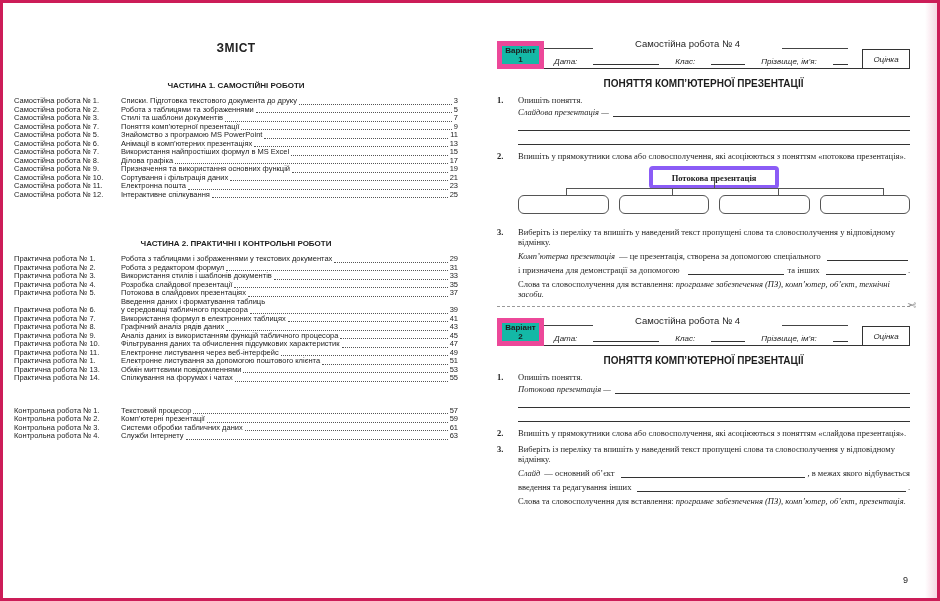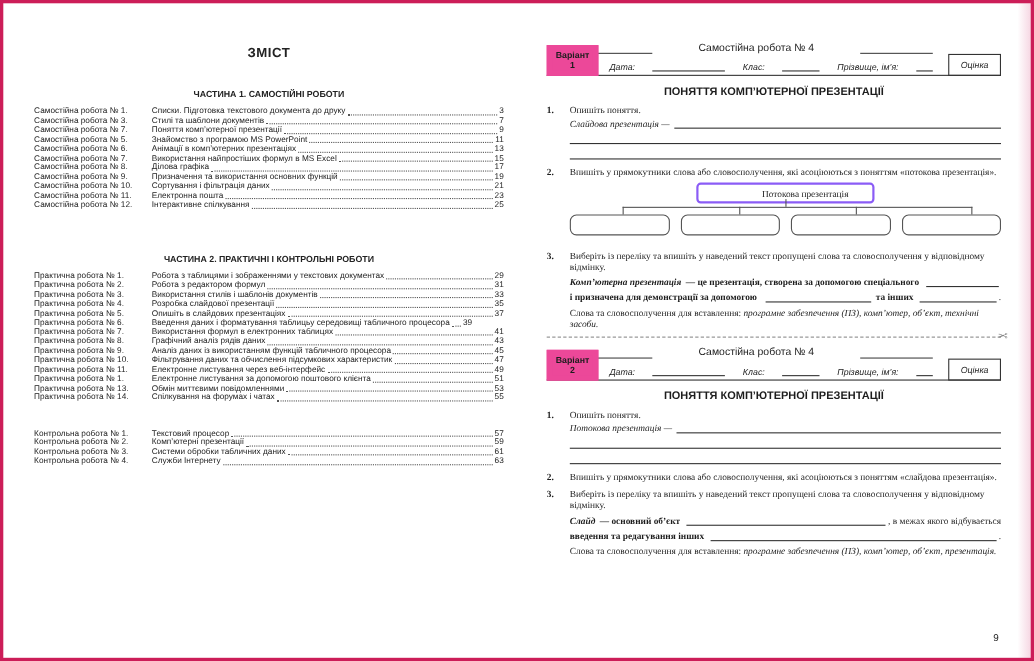--- a/index.html
+++ b/index.html
@@ -4,38 +4,38 @@
 <style>
   html,body{margin:0;padding:0;}
   body{width:940px;height:601px;position:relative;background:#ffffff;overflow:hidden;
        font-family:"Liberation Sans",sans-serif;color:#222;}
   .frame{position:absolute;inset:0;border:3px solid #cc1d58;pointer-events:none;z-index:10;}
   .edge-tint{position:absolute;right:3px;top:3px;bottom:3px;width:12px;z-index:5;
        background:linear-gradient(to left,#f6d7e3,rgba(255,255,255,0));pointer-events:none;}
 
   
   .left-page{position:absolute;left:3px;top:3px;width:467px;height:595px;
-       padding:32px 12px 0 28px;box-sizing:border-box;font-size:7.5px;}
+       padding:32px 12px 0 11px;box-sizing:border-box;font-size:7.5px;}
   .toc-main-title{font-size:12px;font-weight:bold;text-align:center;margin:6px 0 0;letter-spacing:.5px;}
   .part-heading{font-size:8px;font-weight:bold;text-align:center;margin:26px 0 7px;}
   .part-heading.second{margin-top:40px;}
   .toc-row{display:flex;align-items:flex-end;line-height:8.5px;}
   .toc-label{width:107px;flex:none;}
   .toc-title{flex:none;max-width:280px;}
   .dots{flex:1;border-bottom:1px dotted #555;margin:0 2px 1px 2px;min-width:8px;}
   .toc-page{flex:none;}
-  .toc-title-col{flex:1;display:flex;}
+  .toc-title-col{flex:1;display:flex;flex-direction:column;}
   .control-block{margin-top:24px;}
 
   
   .right-page{position:absolute;left:470px;top:3px;width:467px;height:595px;
        padding:33px 27px 0 27px;box-sizing:border-box;
        font-family:"Liberation Serif",serif;font-size:8.5px;color:#1d1d1d;}
   .ws-head{position:relative;height:32px;border-bottom:1px solid #333;}
-  .variant-box{position:absolute;left:0;top:5px;bottom:-1px;width:47px;background:#ec4899;
+  .variant-box{position:absolute;left:0;top:5px;bottom:-1px;width:47px;background:#14b8a6;
        border:5px solid #ec4899;box-sizing:border-box;display:flex;flex-direction:column;
        align-items:center;justify-content:center;font-family:"Liberation Sans",sans-serif;
        font-weight:bold;font-size:8px;line-height:9px;}
   .score-box{position:absolute;right:0;bottom:-1px;width:48px;height:20px;border:1px solid #333;
        box-sizing:border-box;display:flex;align-items:center;justify-content:center;
        font-family:"Liberation Sans",sans-serif;font-style:italic;font-size:8px;}
   .ws-title-row{display:flex;align-items:flex-end;height:13px;margin:0 62px 0 30px;gap:32px;}
   .ws-title-row .hl{flex:1;border-top:1px solid #444;}
   .ws-title{margin:0 10px;font-family:"Liberation Sans",sans-serif;font-size:9.5px;white-space:nowrap;}
   .ws-fields{position:absolute;left:57px;right:62px;top:14px;height:16px;display:flex;
@@ -47,31 +47,31 @@
        font-size:10px;margin:9px 0 5px;}
   .task{display:flex;margin-top:6px;line-height:10px;}
   .task-num{width:21px;flex:none;font-weight:bold;}
   .task-body{flex:1;min-width:0;}
   .fill-line{display:flex;align-items:flex-end;margin-top:2px;}
   .fill-line .bl{flex:1;margin-left:4px;}
   .wline{border-bottom:1px solid #333;height:13px;}
   .term{font-style:italic;}
   .tree{position:relative;height:55px;margin-top:5px;}
   .tree-top{position:absolute;left:50%;transform:translateX(-50%);top:0;width:122px;height:15px;
-       border:2px solid #8b5cf6;border-radius:4px;display:flex;align-items:center;justify-content:center;
-       font-weight:normal;background:#fff;padding-left:36px;}
+       border:4px solid #8b5cf6;border-radius:4px;display:flex;align-items:center;justify-content:center;
+       font-weight:bold;background:#fff;}
   .tv{position:absolute;width:1px;background:#555;}
   .stem{left:50%;top:15px;height:7px;}
   .th{position:absolute;top:22px;height:1px;background:#555;left:48px;width:318px;}
   .drop{top:22px;height:7px;}
   .d1{left:48px;} .d2{left:154px;} .d3{left:260px;} .d4{left:365px;}
   .tree-row{position:absolute;left:0;right:0;top:29px;display:flex;gap:10px;}
   .tree-box{flex:1;height:17px;border:1px solid #555;border-radius:6px;background:#fff;}
   .t3p{margin-top:4px;display:flex;align-items:flex-end;flex-wrap:nowrap;white-space:nowrap;}
-  .t3p .sp{margin-right:4px;font-weight:bold;}
+  .t3p .sp{margin-right:4px;}
   .t3p .grow{flex:1;margin:0 2px;}
   .words{margin-top:4px;line-height:10px;white-space:normal;}
   .cut{position:relative;border-top:1px dashed #999;margin:7px 0 6px;}
   .scissors{position:absolute;right:-6px;top:-8px;color:#888;font-size:11px;
        transform:scaleX(-1);font-family:"DejaVu Sans",sans-serif;}
   .pageno{position:absolute;right:29px;bottom:13px;font-family:"Liberation Sans",sans-serif;font-size:9px;}
 </style>
 </head>
 <body>
 
@@ -84,20 +84,26 @@
   <div class="part-heading">ЧАСТИНА 1. САМОСТІЙНІ РОБОТИ</div>
 
   <div>
     <div class="toc-row">
         <span class="toc-label">Самостійна робота № 1.</span>
         <span class="toc-title">Списки. Підготовка текстового документа до друку</span>
         <span class="dots"></span>
         <span class="toc-page">3</span>
       </div>
     <div class="toc-row">
+        <span class="toc-label">Самостійна робота № 2.</span>
+        <span class="toc-title">Робота з таблицями та зображеннями</span>
+        <span class="dots"></span>
+        <span class="toc-page">5</span>
+      </div>
+    <div class="toc-row">
         <span class="toc-label">Самостійна робота № 3.</span>
         <span class="toc-title">Стилі та шаблони документів</span>
         <span class="dots"></span>
         <span class="toc-page">7</span>
       </div>
     <div class="toc-row">
         <span class="toc-label">Самостійна робота № 7.</span>
         <span class="toc-title">Поняття комп’ютерної презентації</span>
         <span class="dots"></span>
         <span class="toc-page">9</span>
@@ -174,21 +180,21 @@
         <span class="toc-page">33</span>
       </div>
     <div class="toc-row">
         <span class="toc-label">Практична робота № 4.</span>
         <span class="toc-title">Розробка слайдової презентації</span>
         <span class="dots"></span>
         <span class="toc-page">35</span>
       </div>
     <div class="toc-row">
         <span class="toc-label">Практична робота № 5.</span>
-        <span class="toc-title">Опишіть в слайдових презентаціях</span>
+        <span class="toc-title">Потокова в слайдових презентаціях</span>
         <span class="dots"></span>
         <span class="toc-page">37</span>
       </div>
     <div class="toc-row">
       <span class="toc-label">Практична робота № 6.</span>
       <div class="toc-title-col">
         <div>Введення даних і форматування таблиць</div>
         <div class="toc-row">
             <span>у середовищі табличного процесора</span>
             <span class="dots"></span>

